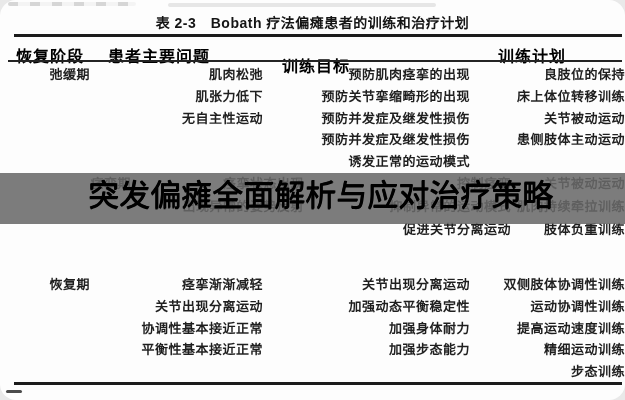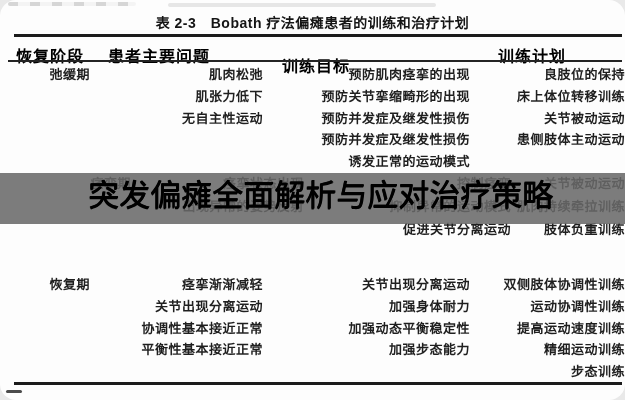--- a/index.html
+++ b/index.html
@@ -135,22 +135,22 @@
       <span class="ln">恢复期</span>
     </div>
     <div>
       <span class="ln">痉挛渐渐减轻</span>
       <span class="ln">关节出现分离运动</span>
       <span class="ln">协调性基本接近正常</span>
       <span class="ln">平衡性基本接近正常</span>
     </div>
     <div>
       <span class="ln">关节出现分离运动</span>
+      <span class="ln">加强动态平衡稳定性</span>
       <span class="ln">加强身体耐力</span>
-      <span class="ln">加强动态平衡稳定性</span>
       <span class="ln">加强步态能力</span>
     </div>
     <div>
       <span class="ln">双侧肢体协调性训练</span>
       <span class="ln">运动协调性训练</span>
       <span class="ln">提高运动速度训练</span>
       <span class="ln">精细运动训练</span>
       <span class="ln">步态训练</span>
     </div>
   </div>

